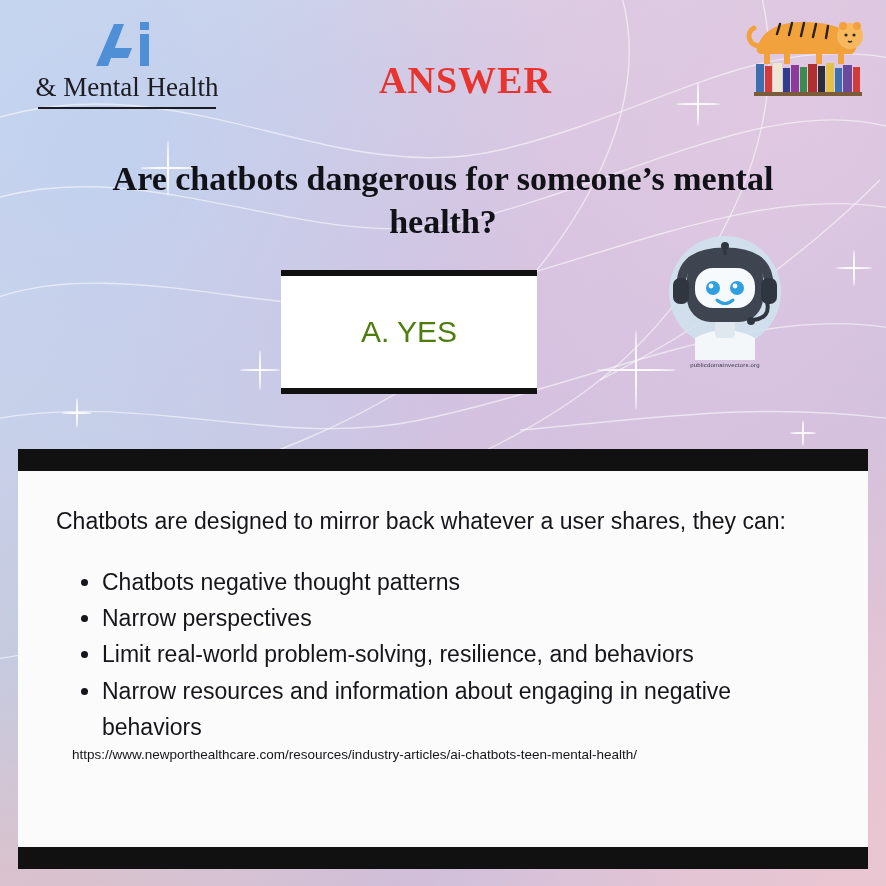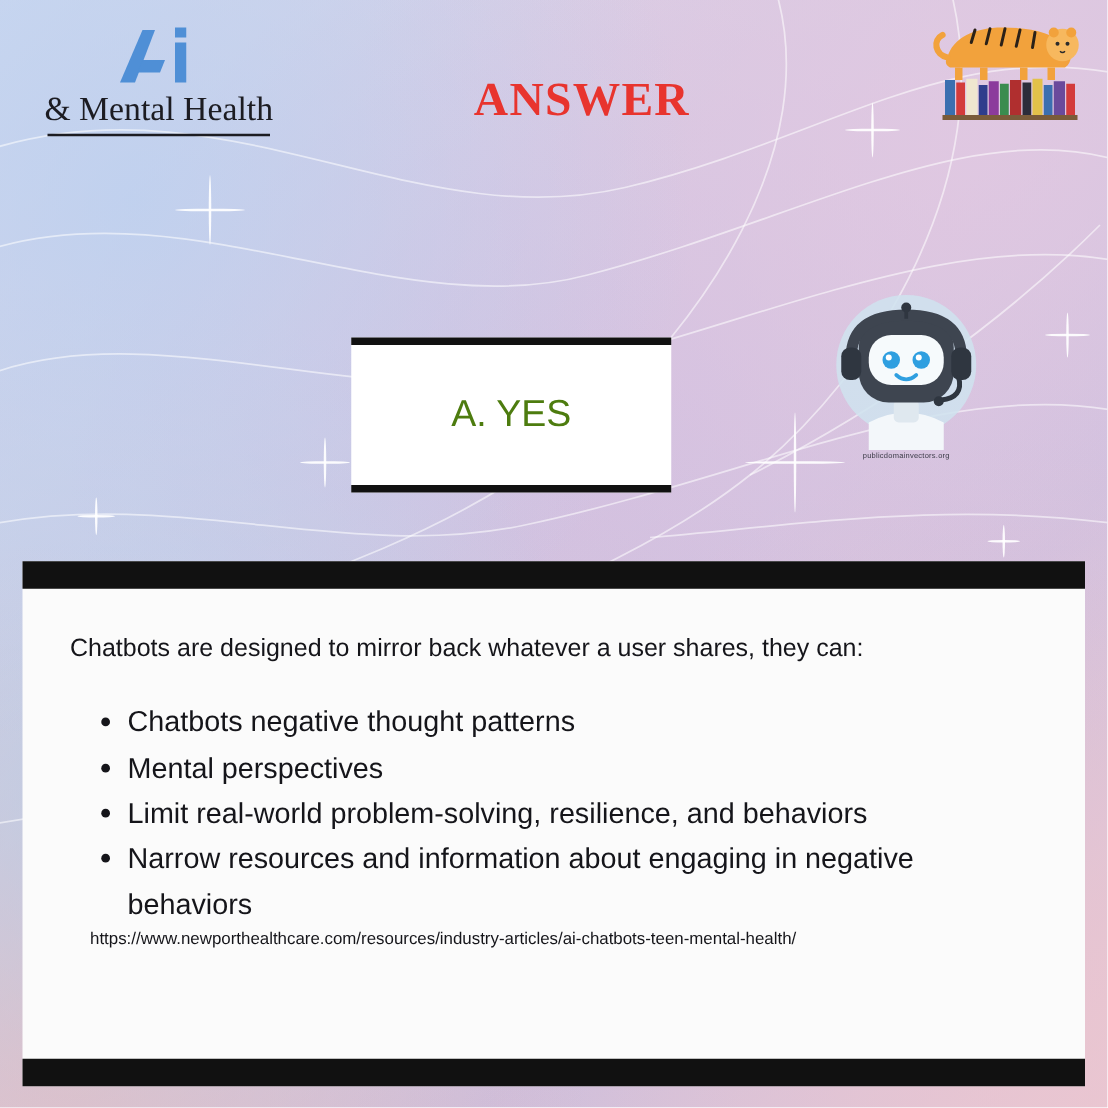--- a/index.html
+++ b/index.html
@@ -167,21 +167,21 @@
     height: 420px;
     background: #fbfbfb;
     border-top: 22px solid #111;
     border-bottom: 22px solid #111;
     box-sizing: border-box;
   }
   .card-inner {
     padding: 34px 38px 0 38px;
   }
   .lead {
-    font-size: 20px;
+    font-size: 23px;
     line-height: 1.42;
     color: #15151a;
     margin: 0 0 26px 0;
   }
   ul.points {
     margin: 0;
     padding-left: 46px;
     list-style: disc;
   }
   ul.points li {
@@ -273,20 +273,21 @@
       <rect x="68" y="62" width="9" height="30" fill="#b02f2f"></rect>
       <rect x="78" y="64" width="7" height="28" fill="#2c2c3a"></rect>
       <rect x="86" y="61" width="8" height="31" fill="#e2c14a"></rect>
       <rect x="95" y="66" width="7" height="26" fill="#3b6fb0"></rect>
       <rect x="103" y="63" width="9" height="29" fill="#6a4a9c"></rect>
       <rect x="113" y="65" width="7" height="27" fill="#d33b3b"></rect>
       <rect x="14" y="90" width="108" height="4" fill="#7a5b3a"></rect>
     </g>
   </svg>
 
+  <div class="question">Are chatbots dangerous for someone’s mental health?</div>
 
   <div class="answer-box">
     <span class="answer-box-text">A. YES</span>
   </div>
 
   <svg class="robot-art" viewBox="0 0 140 148">
     <circle cx="70" cy="64" r="56" fill="#cfe3ee" opacity="0.85"></circle>
 
     <path d="M40 110 q30 -16 60 0 L100 132 L40 132 Z" fill="#f3f7fa"></path>
     <rect x="60" y="92" width="20" height="18" rx="4" fill="#dfe8ef"></rect>
@@ -311,21 +312,21 @@
     <circle cx="70" cy="18" r="4" fill="#2f3640"></circle>
     <rect x="68.5" y="18" width="3" height="9" fill="#2f3640"></rect>
   </svg>
   <div class="robot-credit">publicdomainvectors.org</div>
 
   <div class="card">
     <div class="card-inner">
       <p class="lead">Chatbots are designed to mirror back whatever a user shares, they can:</p>
       <ul class="points">
         <li>Chatbots negative thought patterns</li>
-        <li>Mental perspectives</li>
+        <li>Narrow perspectives</li>
         <li>Limit real-world problem-solving, resilience, and behaviors</li>
         <li>Narrow resources and information about engaging in negative behaviors</li>
       </ul>
       <div class="source">https://www.newporthealthcare.com/resources/industry-articles/ai-chatbots-teen-mental-health/</div>
     </div>
   </div>
 
 </div>
 
 </body></html>

